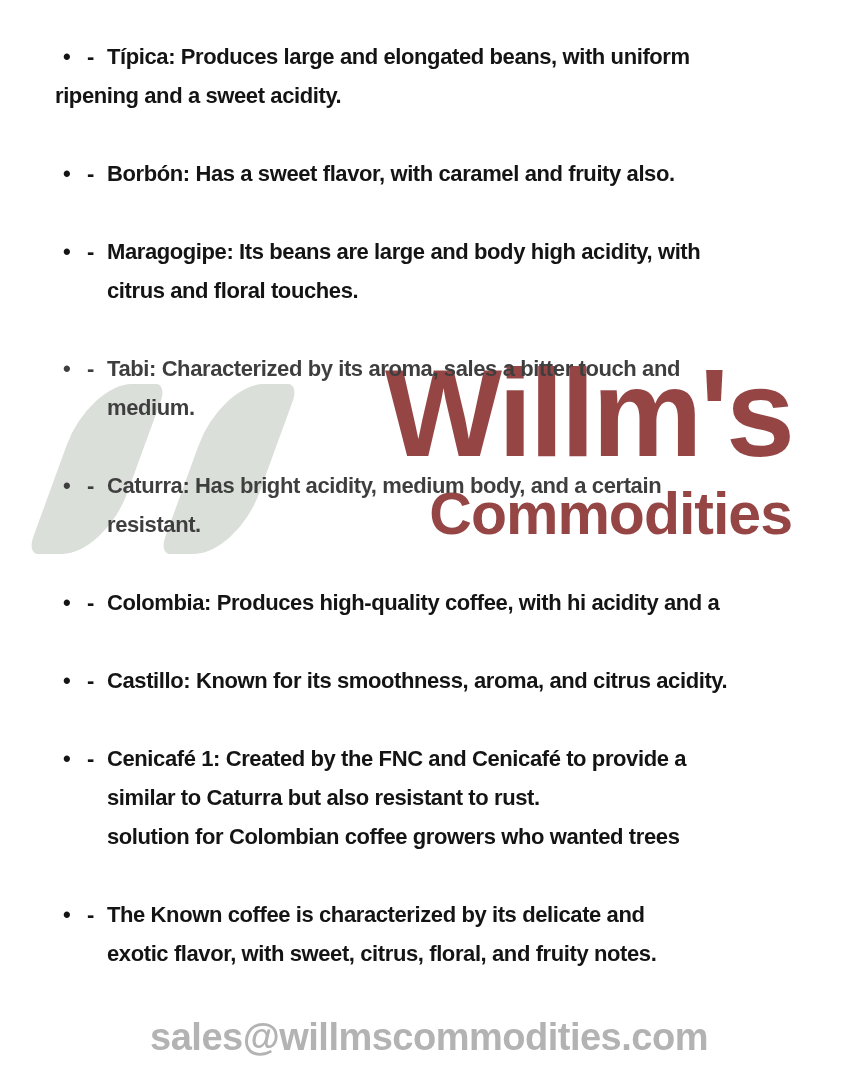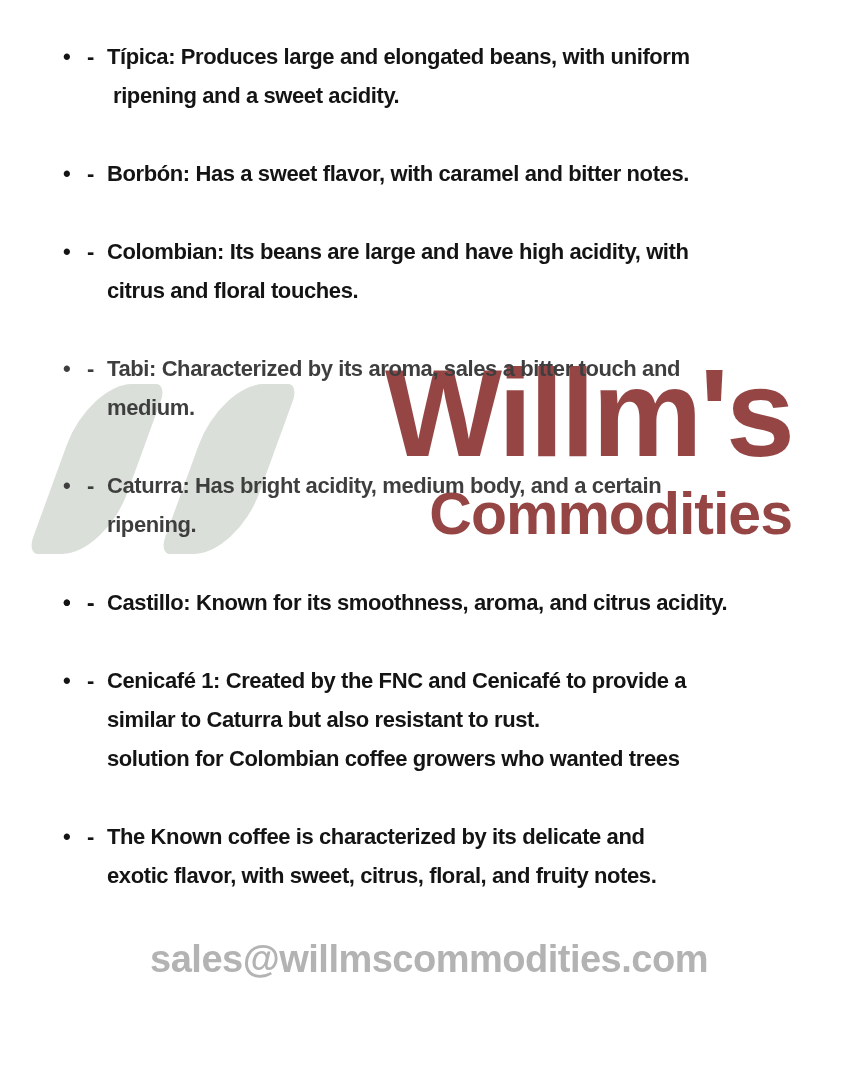--- a/index.html
+++ b/index.html
@@ -55,21 +55,21 @@
     font-size: 22px; font-weight: bold; line-height: 39px;
   }
   .line {
     margin-left: 107px;
     font-size: 22px;
     font-weight: bold;
     line-height: 39px;
     letter-spacing: -0.4px;
     white-space: nowrap;
   }
-  .line.ind-plus  { margin-left: 113px; }
+  .line.ind-plus  { margin-left: 55px; }
   .line.ind-minus { margin-left: 85px; }
 
   .footer-email {
     margin-top: 6px;
     text-align: center;
     font-size: 38px;
     font-weight: bold;
     line-height: 50px;
     letter-spacing: -0.5px;
     color: #b3b3b3;
@@ -104,47 +104,48 @@
     <div class="item">
       <span class="bullet">•</span>
       <span class="dash">-</span>
       <div class="line">Típica: Produces large and elongated beans, with uniform</div>
       <div class="line ind-plus">ripening and a sweet acidity.</div>
     </div>
 
     <div class="item">
       <span class="bullet">•</span>
       <span class="dash">-</span>
-      <div class="line">Borbón: Has a sweet flavor, with caramel and bitter notes.</div>
+      <div class="line">Borbón: Has a sweet flavor, with caramel and fruity also.</div>
     </div>
 
     <div class="item">
       <span class="bullet">•</span>
       <span class="dash">-</span>
-      <div class="line">Colombian: Its beans are large and have high acidity, with</div>
+      <div class="line">Maragogipe: Its beans are large and body high acidity, with</div>
       <div class="line">citrus and floral touches.</div>
     </div>
 
     <div class="item">
       <span class="bullet">•</span>
       <span class="dash">-</span>
       <div class="line">Tabi: Characterized by its aroma, sales a bitter touch and</div>
       <div class="line">medium.</div>
     </div>
 
     <div class="item">
       <span class="bullet">•</span>
       <span class="dash">-</span>
       <div class="line">Caturra: Has bright acidity, medium body, and a certain</div>
-      <div class="line">ripening.</div>
+      <div class="line">resistant.</div>
     </div>
 
     <div class="item">
       <span class="bullet">•</span>
       <span class="dash">-</span>
+      <div class="line">Colombia: Produces high-quality coffee, with hi acidity and a</div>
     </div>
 
     <div class="item">
       <span class="bullet">•</span>
       <span class="dash">-</span>
       <div class="line">Castillo: Known for its smoothness, aroma, and citrus acidity.</div>
     </div>
 
     <div class="item">
       <span class="bullet">•</span>

